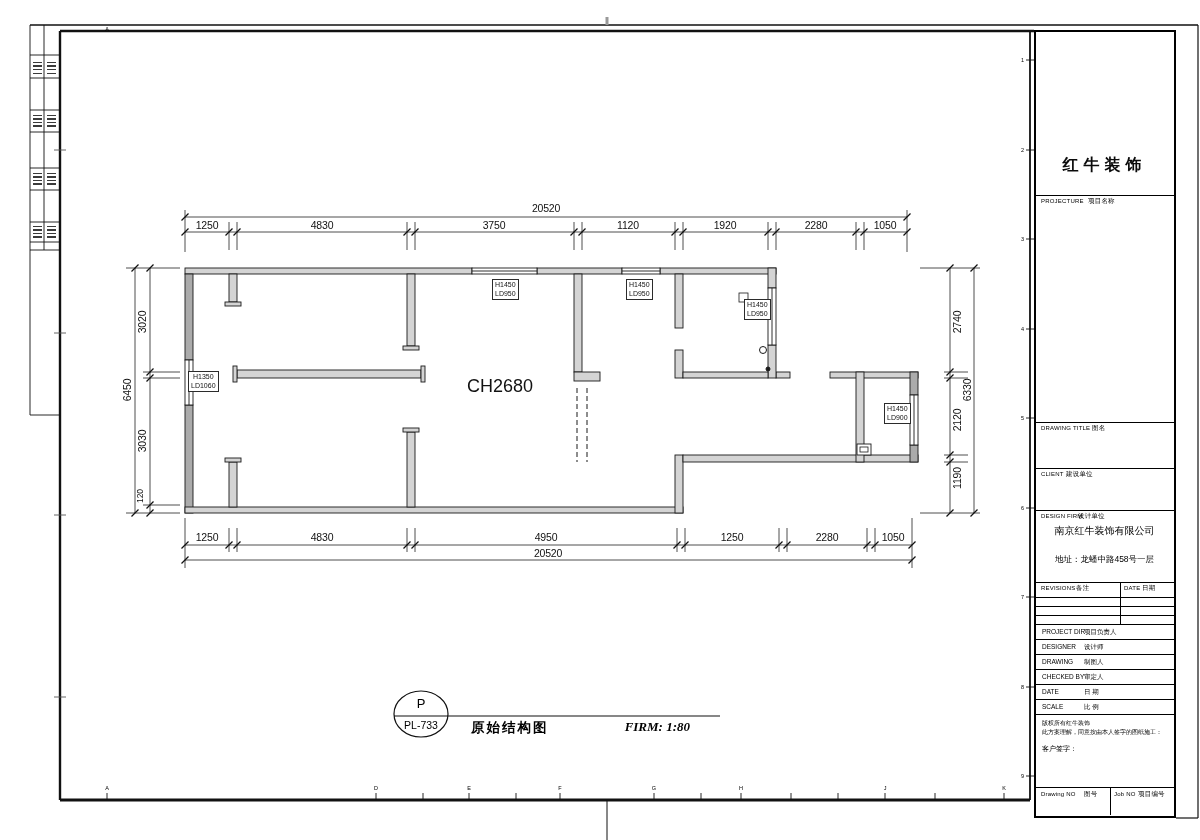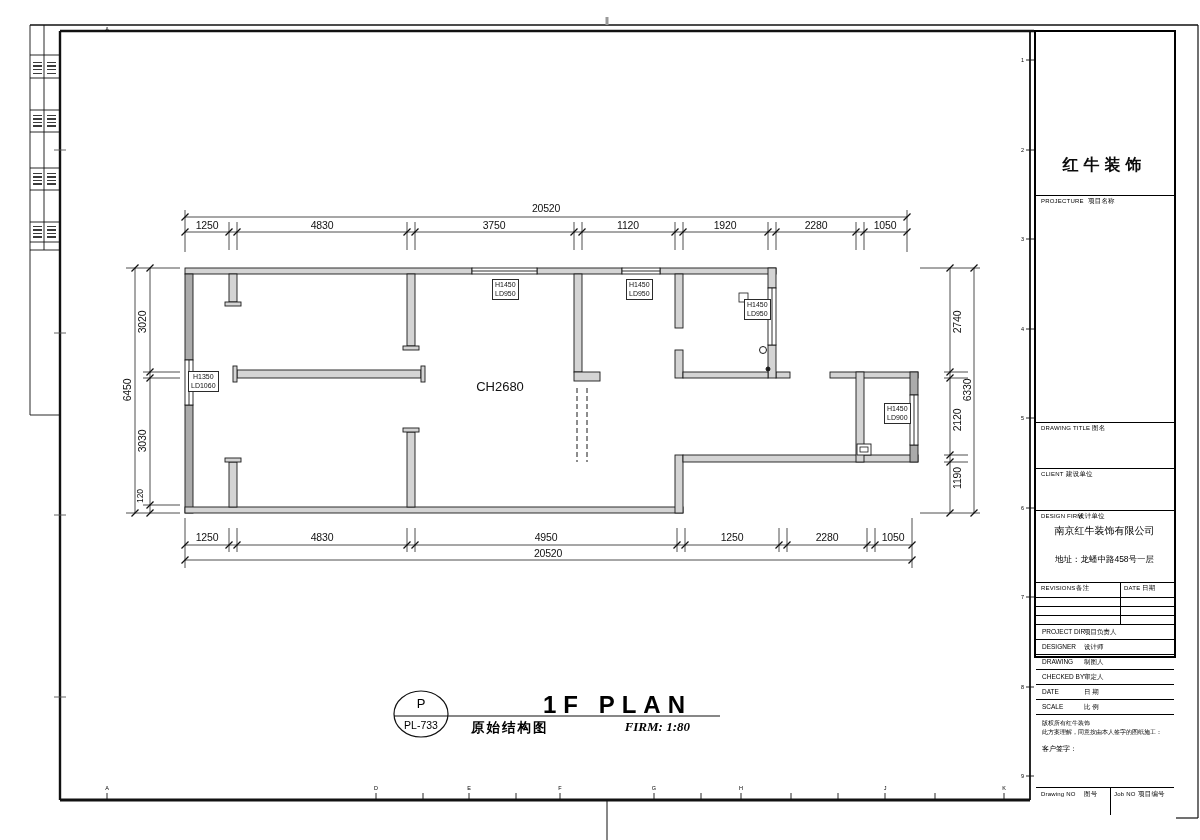--- a/index.html
+++ b/index.html
@@ -8,42 +8,42 @@
   .t{position:absolute;color:#111;white-space:nowrap;}
   .dim{font-size:10.5px;letter-spacing:-0.2px;transform:translate(-50%,-50%);}
   .dimv{font-size:10.5px;letter-spacing:-0.2px;transform:translate(-50%,-50%) rotate(-90deg);}
   .dims{font-size:8.5px;transform:translate(-50%,-50%) rotate(-90deg);}
   .tag{position:absolute;border:1px solid #2b2b2b;background:#fff;font-size:7px;line-height:8.5px;
        text-align:center;padding:1px 2px;color:#111;}
   .lttr{position:absolute;font-size:5.5px;color:#000;transform:translateX(-50%);}
   .rown{position:absolute;font-size:5.5px;color:#000;width:10px;text-align:right;}
   .mk{position:absolute;background:repeating-linear-gradient(0deg,#3a3a3a 0 1.5px,transparent 1.5px 3.6px);}
   
-  #tblock{position:absolute;left:1034px;top:30px;width:142px;height:628px;border:2.5px solid #000;
+  #tblock{position:absolute;left:1034px;top:30px;width:142px;height:788px;border:2.5px solid #000;
           background:#fff;box-sizing:border-box;}
   .sep{position:absolute;left:0;right:0;border-top:1px solid #000;height:0;}
   .sep2{position:absolute;left:0;right:0;border-top:1.6px solid #000;height:0;}
   .vdiv{position:absolute;border-left:1px solid #000;width:0;}
   .tbl{position:absolute;font-size:6px;color:#000;white-space:nowrap;letter-spacing:.2px;}
   .tbr{position:absolute;font-size:6.5px;color:#000;white-space:nowrap;}
   .cn{font-size:6.5px;}
   #brand{position:absolute;left:0;width:137px;top:123px;text-align:center;font-size:16px;
          font-family:"Liberation Serif",serif;font-weight:600;letter-spacing:5px;color:#0a0a0a;}
   #firmname{position:absolute;left:0;width:137px;top:492px;text-align:center;font-size:10px;color:#000;}
   #firmaddr{position:absolute;left:0;width:137px;top:522px;text-align:center;font-size:8.5px;color:#000;}
   .cpy{position:absolute;font-size:6px;color:#000;white-space:nowrap;}
   
   #t-en{position:absolute;left:520px;top:691px;width:172px;text-align:right;font-size:24px;font-weight:700;
         letter-spacing:7px;color:#000;}
   #t-cn{position:absolute;left:471px;top:719px;font-size:13.5px;font-weight:700;letter-spacing:2px;color:#000;}
   #t-scale{position:absolute;left:520px;top:719px;width:170px;text-align:right;font-size:13px;
            font-style:italic;font-weight:700;font-family:"Liberation Serif",serif;color:#000;}
   #bub-p{position:absolute;left:395px;top:696px;width:52px;text-align:center;font-size:13px;color:#000;}
   #bub-c{position:absolute;left:393px;top:719px;width:56px;text-align:center;font-size:10.5px;color:#000;}
-  #ch{position:absolute;left:500px;top:386px;transform:translate(-50%,-50%);font-size:13px;color:#111;}
+  #ch{position:absolute;left:500px;top:386px;transform:translate(-50%,-50%);font-size:18px;color:#111;}
 </style>
 </head>
 <body>
 
 <div id="sheet">
 
 <svg width="1200" height="840" viewBox="0 0 1200 840">
 
   <g stroke="#111" fill="none">
     <line x1="30" y1="25" x2="1198" y2="25" stroke-width="1.6"></line>
@@ -327,21 +327,20 @@
 </div>
 <div class="tag" style="left:884px;top:403px">
   <div>H1450</div>
   <div>LD900</div>
 </div>
 
 <div id="ch">CH2680</div>
 
 <div id="bub-p">P</div>
 <div id="bub-c">PL-733</div>
-<div id="t-en">1F PLAN</div>
 <div id="t-cn">原始结构图</div>
 <div id="t-scale">FIRM: 1:80</div>
 
 <div id="tblock">
   <div id="brand">红牛装饰</div>
 
   <div class="sep2" style="top:163px"></div>
   <div class="tbl" style="left:5px;top:166px">PROJECTURE</div>
   <div class="tbl cn" style="left:52px;top:165px">项目名称</div>
 

